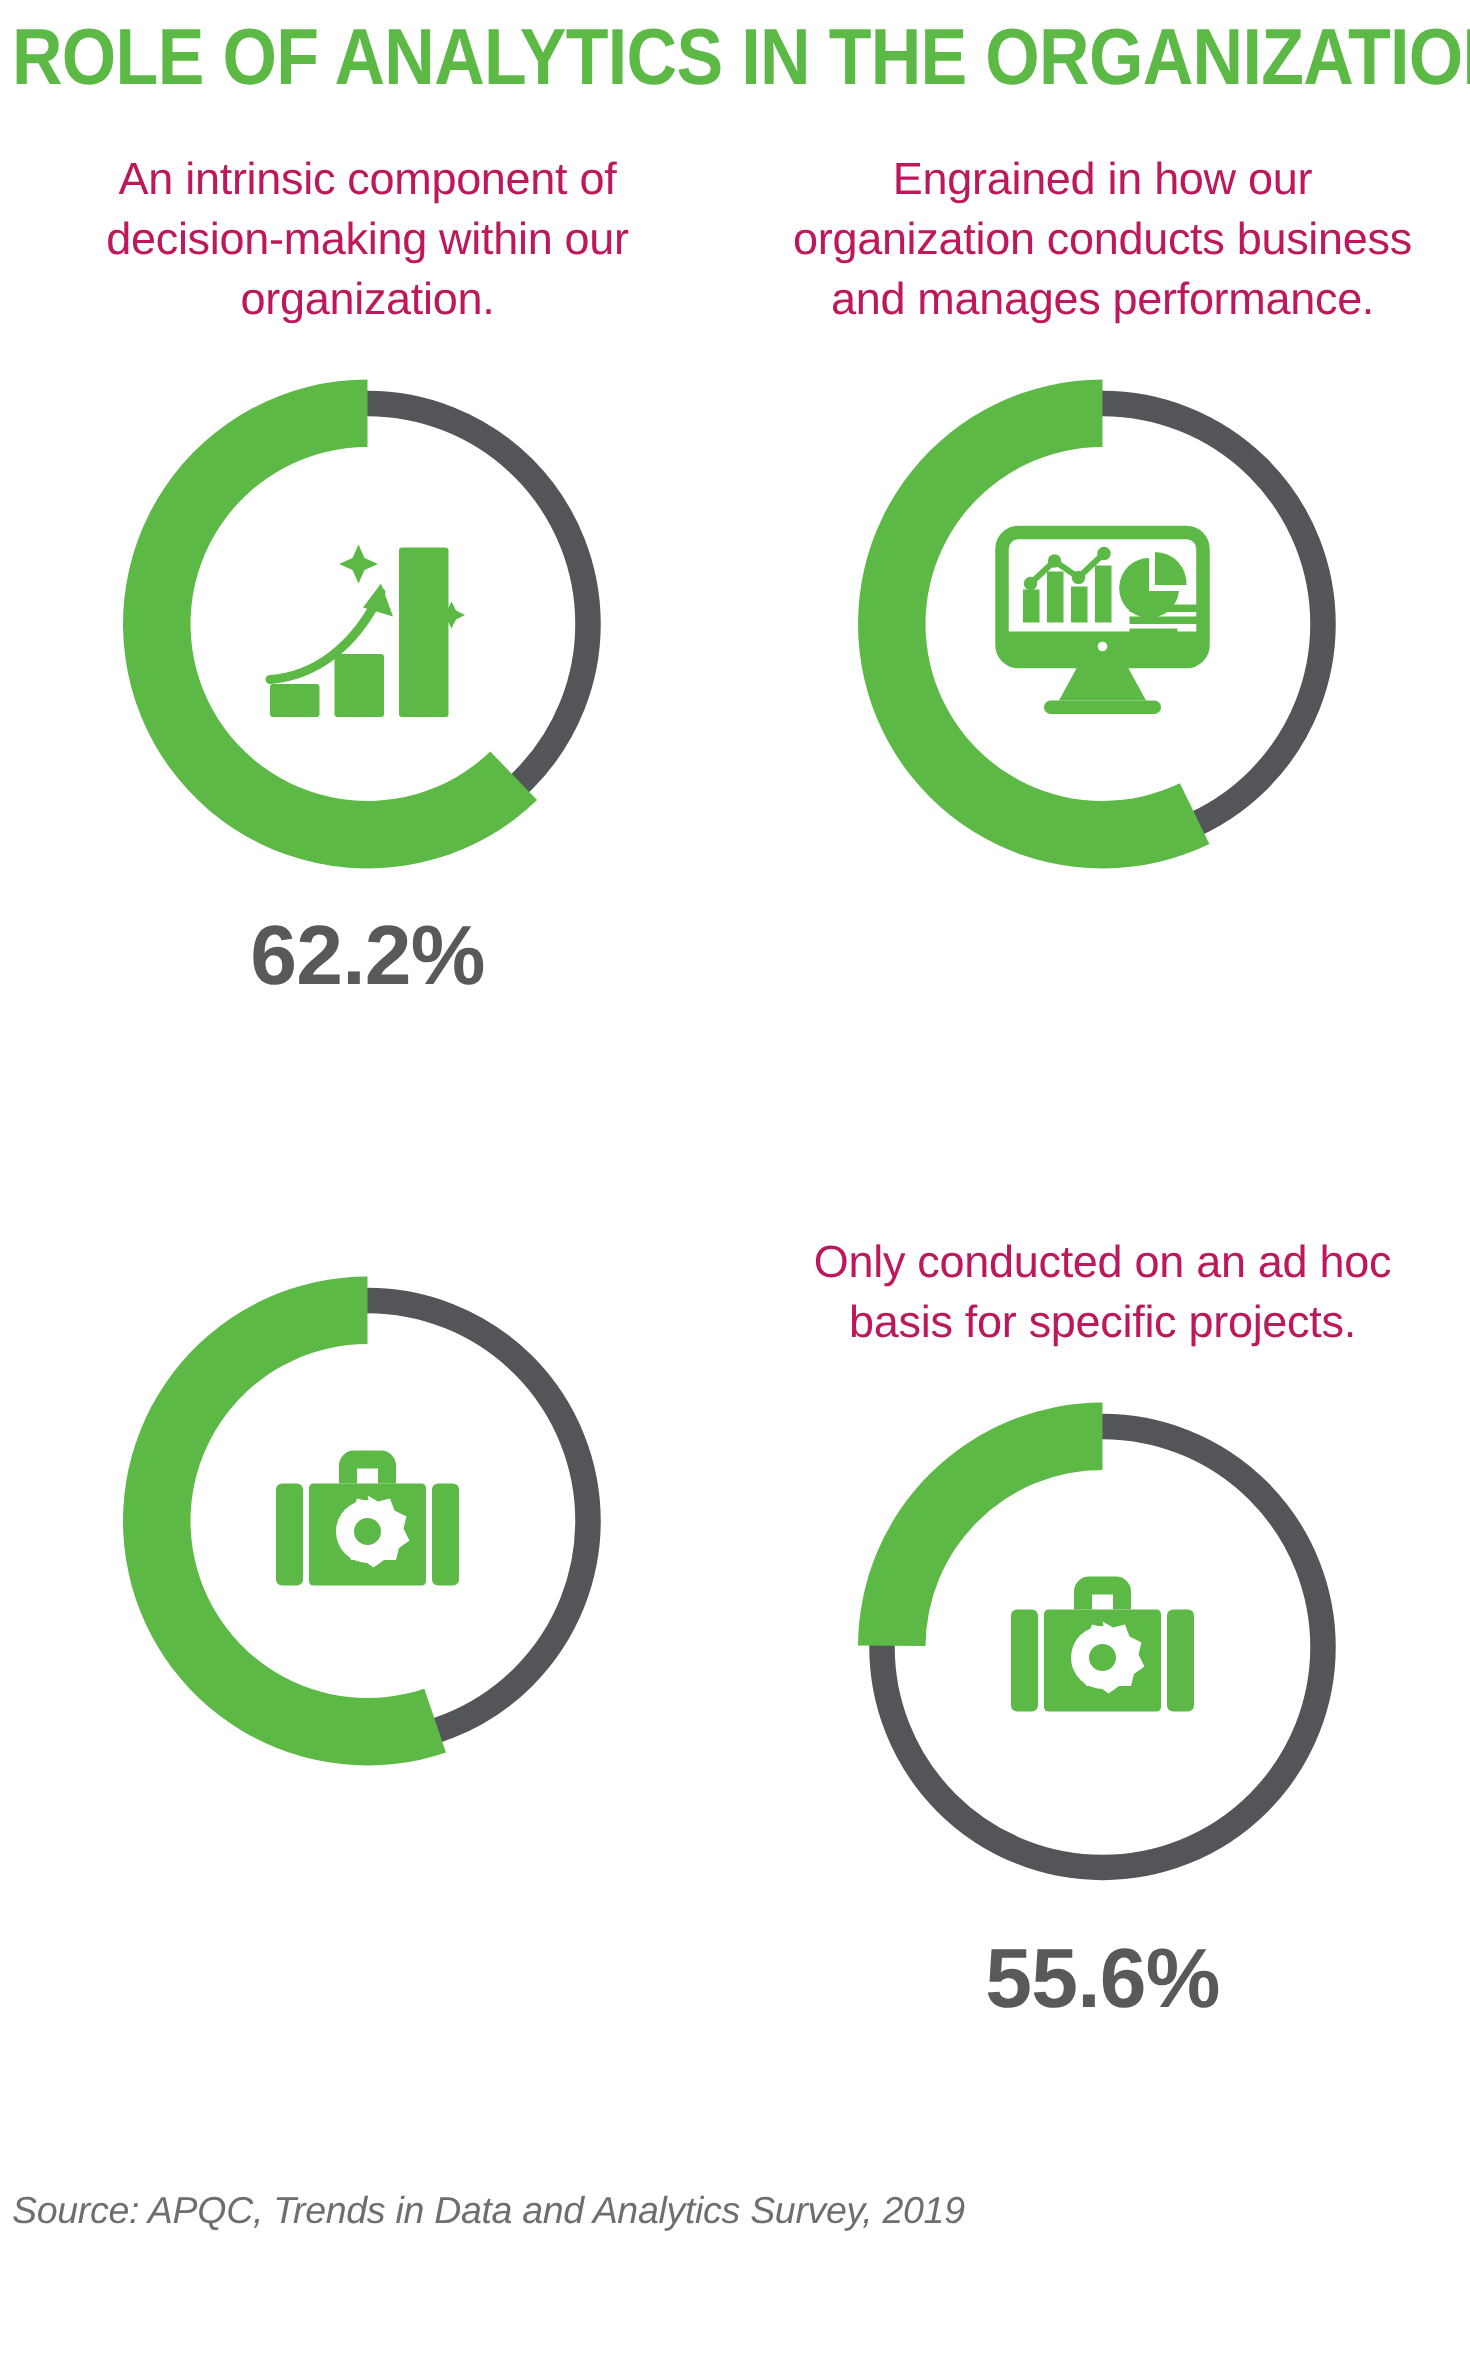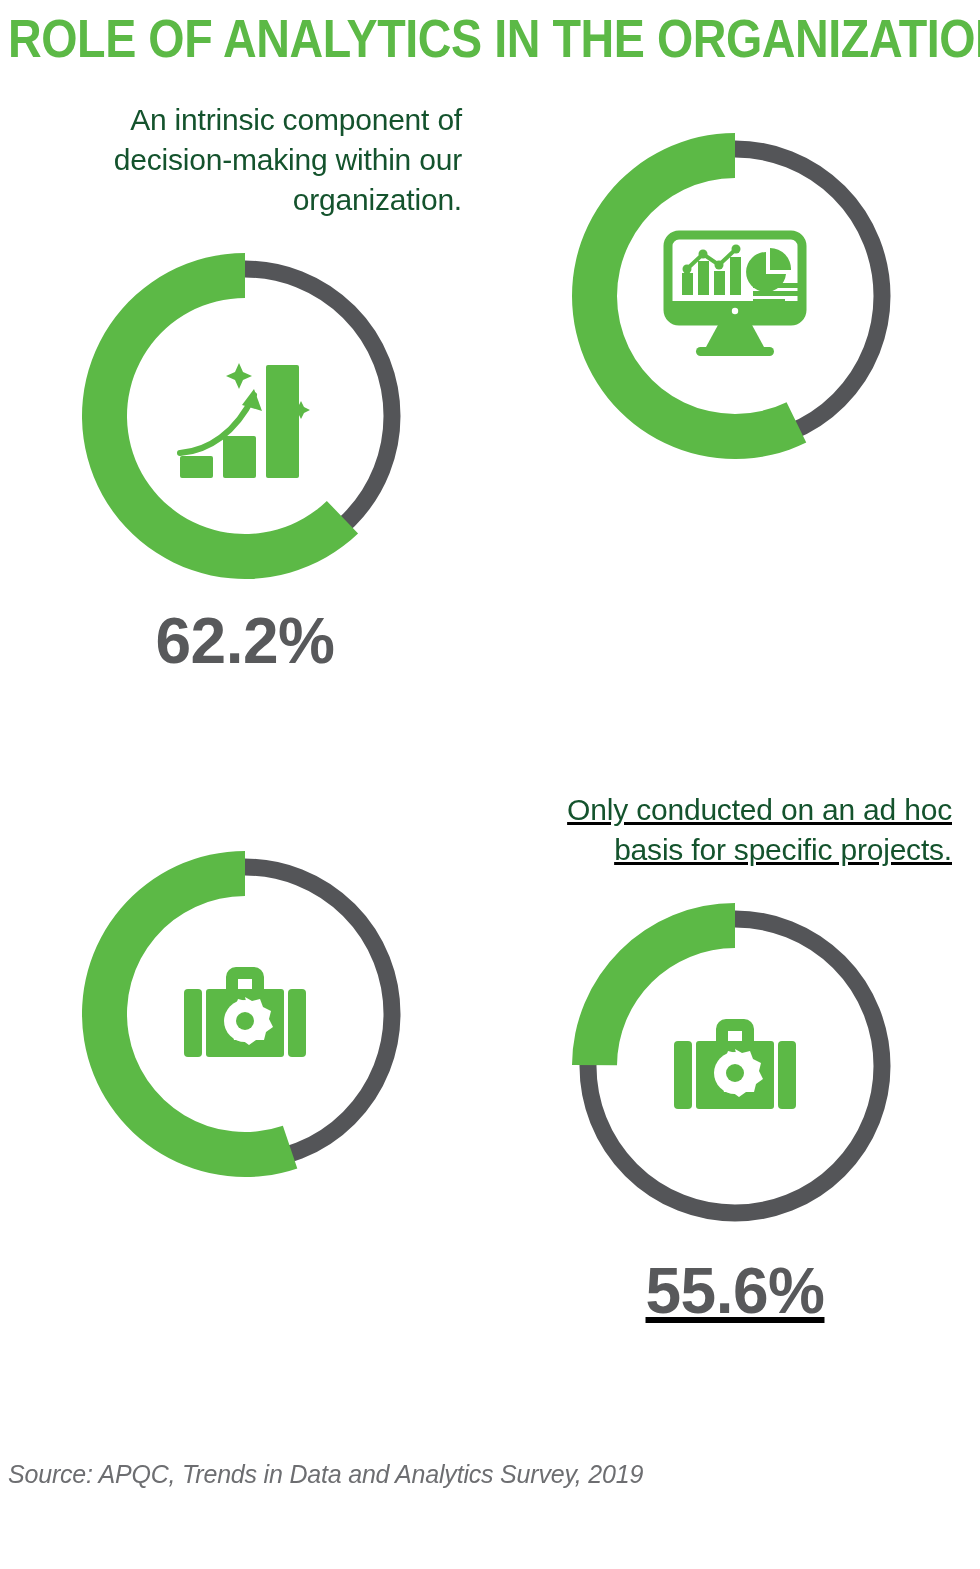--- a/index.html
+++ b/index.html
@@ -46,25 +46,25 @@
     top: 100px;
     width: 980px;
   }
   .panel {
     position: absolute;
     width: 490px;
   }
   .panel.p0 { left: 0px;   top: 0px;   }
   .panel.p1 { left: 490px; top: 0px;   }
   .panel.p2 { left: 0px;   top: 718px; }
-  .panel.p3 { left: 490px; top: 690px; text-decoration: underline; }
+  .panel.p3 { left: 490px; top: 722px; }
 
   .panel-caption {
-    text-align: right;
-    color: #14532d;
+    text-align: center;
+    color: #be185d;
     font-size: 30px;
     line-height: 40px;
     font-weight: 400;
     padding: 0 28px;
     letter-spacing: -0.2px;
   }
 
   .donut-wrap {
     position: relative;
     width: 360px;
@@ -82,21 +82,21 @@
     top: 50%;
     transform: translate(-50%, -50%);
     width: 150px;
     height: 150px;
   }
   .donut-icon svg { display: block; width: 100%; height: 100%; }
 
   .panel-value {
     text-align: center;
     color: #58595b;
-    font-size: 64px;
+    font-size: 56px;
     font-weight: bold;
     letter-spacing: -0.5px;
     margin-top: 8px;
   }
 
   
   .source {
     position: absolute;
     left: 8px;
     top: 1460px;
@@ -131,20 +131,21 @@
             <path d="M84 48 L 92 70 L 72 64 Z" fill="#5cb946"></path>
             <path d="M69 22 L 73 31 L 82 35 L 73 39 L 69 48 L 65 39 L 56 35 L 65 31 Z" fill="#5cb946"></path>
             <path d="M131 60 L 134 66 L 140 69 L 134 72 L 131 78 L 128 72 L 122 69 L 128 66 Z" fill="#5cb946"></path>
           </svg>
         </div>
       </div>
       <div class="panel-value">62.2%</div>
     </div>
 
     <div class="panel p1">
+      <div class="panel-caption">Engrained in how our organization conducts business and manages performance.</div>
       <div class="donut-wrap">
         <svg class="donut-svg" viewBox="0 0 360 360">
           <circle cx="180" cy="180" r="147" fill="none" stroke="#545558" stroke-width="17"></circle>
           <path id="arc1" fill="#5cb946" d="M 180 17 A 163 163 0 1 0 251.2498699641021 326.6030560053185 L 231.5796604648101 286.1298196848318 A 118 118 0 1 1 180 62 Z"></path>
         </svg>
         <div class="donut-icon">
           <svg viewBox="0 0 150 150">
             <rect x="8" y="14" width="134" height="86" rx="11" fill="none" stroke="#5cb946" stroke-width="9"></rect>
             <rect x="8" y="80" width="134" height="20" fill="#5cb946"></rect>
             <circle cx="75" cy="90" r="3.2" fill="#ffffff"></circle>

